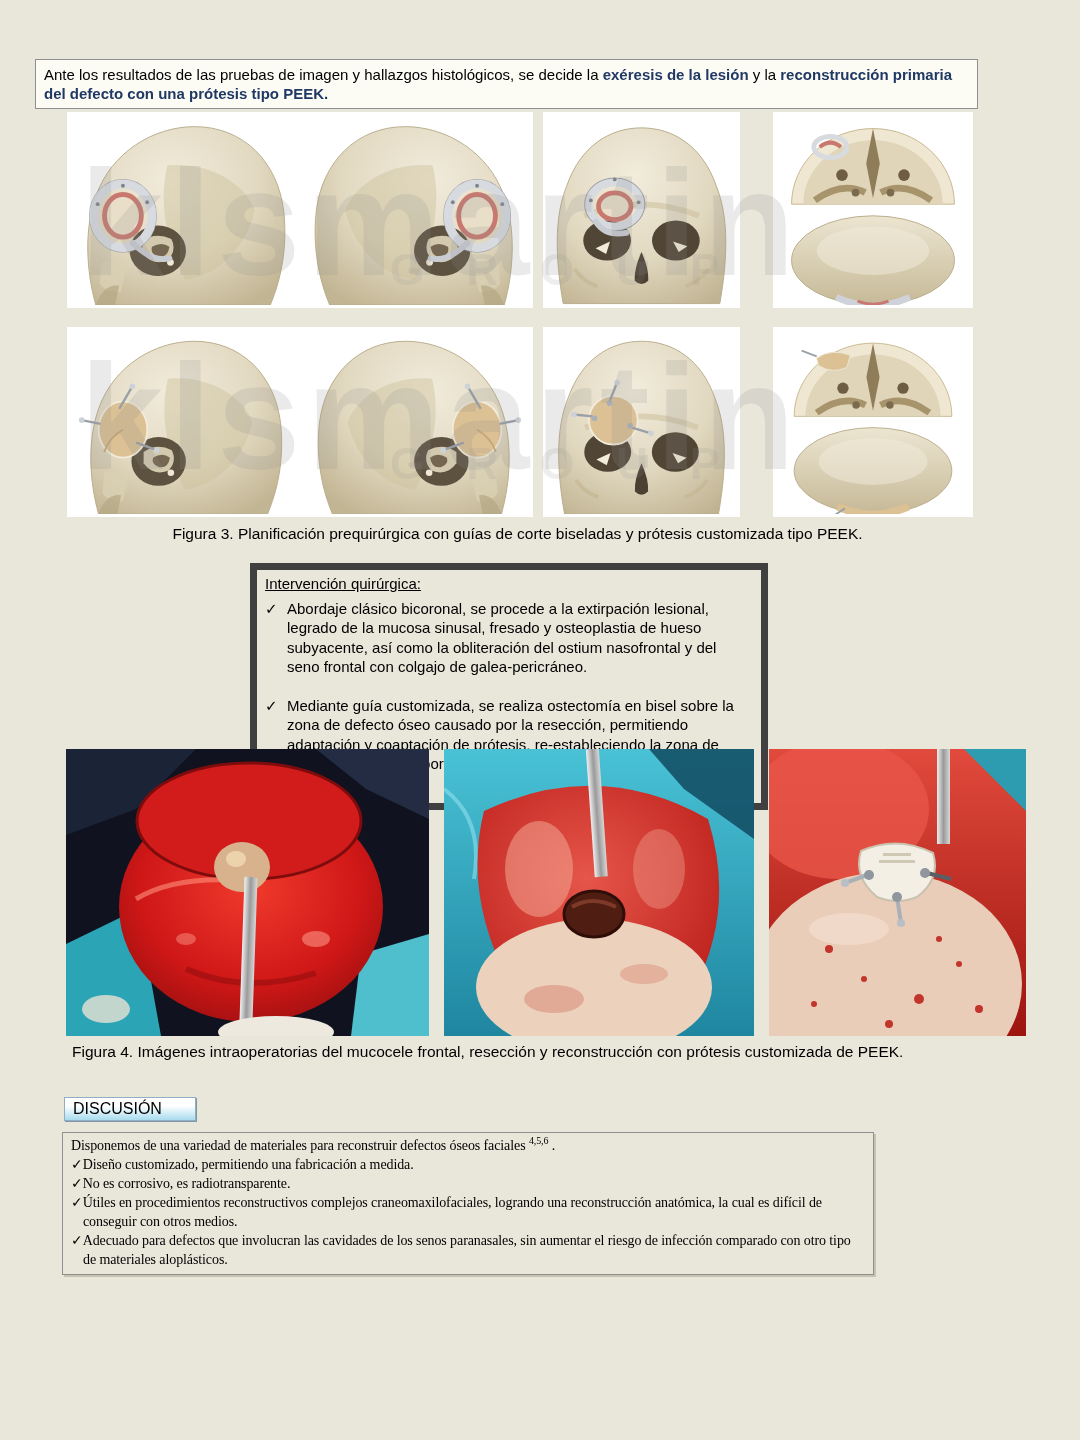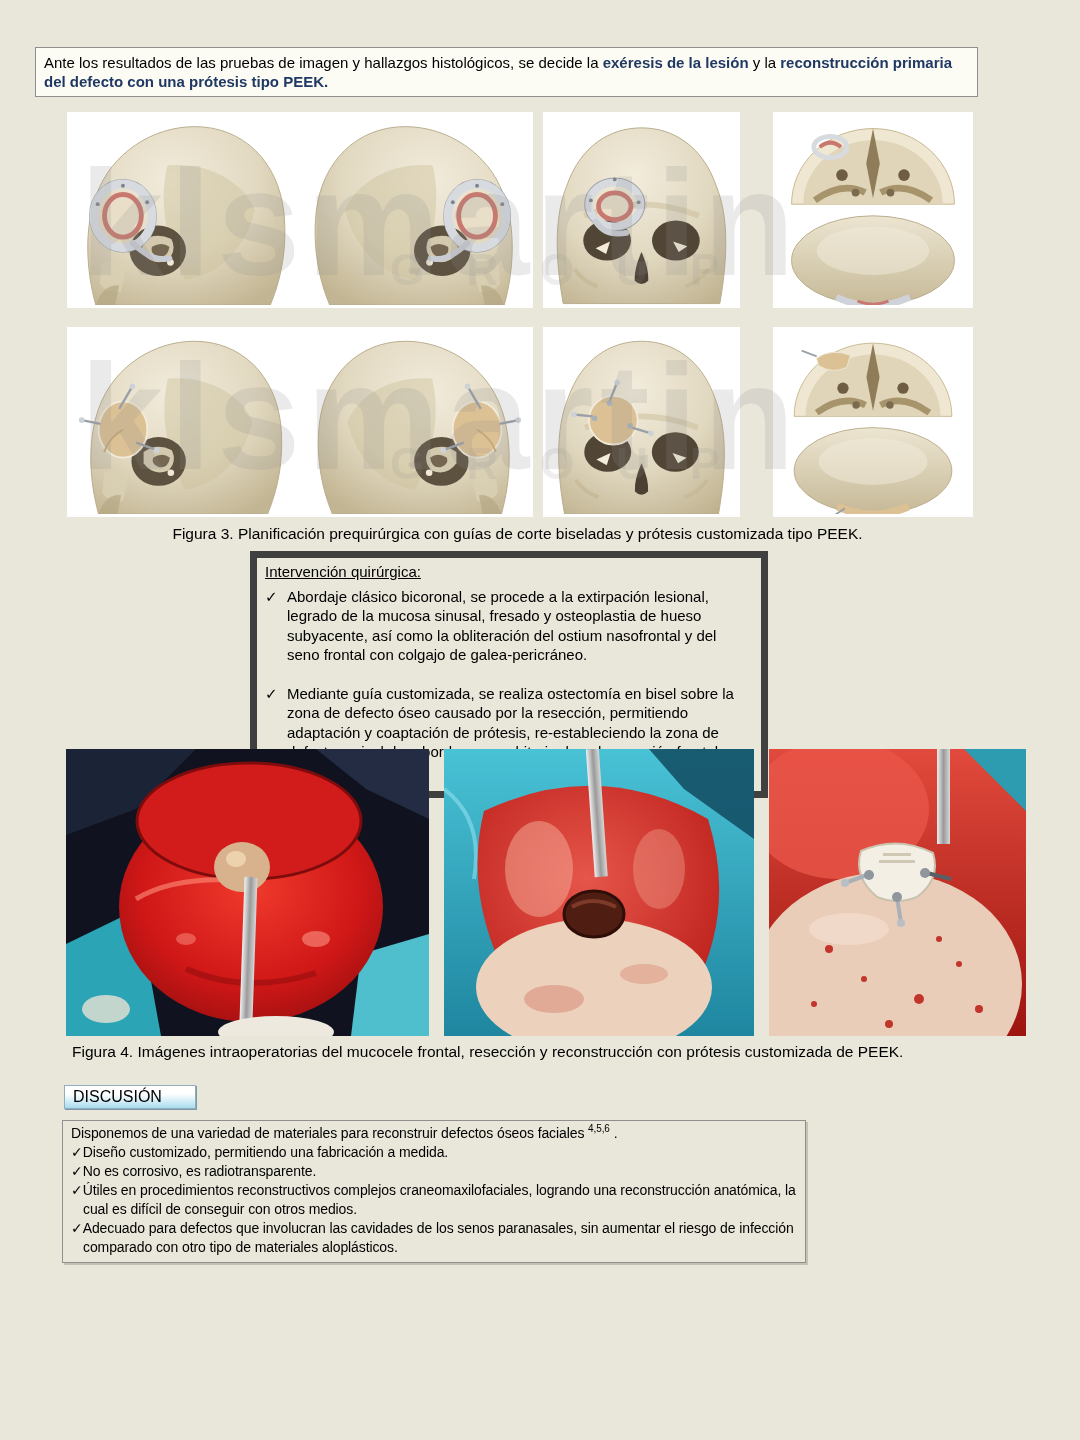--- a/index.html
+++ b/index.html
@@ -1,21 +1,21 @@
 <!DOCTYPE html>
 <html><head>
 <meta charset="utf-8">
 <style>
   html,body{margin:0;padding:0;}
   body{
     width:1080px;height:1440px;position:relative;overflow:hidden;
     background:#e9e6da;color:#000;
     font-family:"Liberation Sans","DejaVu Sans",sans-serif;
   }
-  .abs{position:absolute;}
+  .abs{position:absolute;margin-top:12px;}
   
   .intro-box{
     left:35px;top:47px;width:943px;box-sizing:border-box;
     background:#fdfcf4;border:1px solid #8f8f8f;
     padding:5px 8px;font-size:15px;line-height:19px;
   }
   .navy{color:#1f3864;font-weight:bold;}
   
   .panel{position:absolute;background:#ffffff;}
   .panel svg{display:block;}
@@ -42,24 +42,24 @@
   .photo{position:absolute;overflow:hidden;}
   .photo svg{display:block;width:100%;height:100%;}
   
   .disc-header{
     left:64px;top:1085px;width:132px;height:24px;box-sizing:border-box;
     background:linear-gradient(#ffffff 35%,#a9dcee);
     border:1px solid #93adc0;box-shadow:1px 1px 0 #7d98ab;
     font-size:16px;line-height:22px;padding-left:8px;
   }
   .disc-box{
-    left:62px;top:1120px;width:744px;box-sizing:border-box;
+    left:62px;top:1120px;width:812px;box-sizing:border-box;
     border:1px solid #8f8f8f;box-shadow:2px 2px 0 #c6c2b2;
     padding:3px 8px 5px 8px;background:#e9e6da;
-    font-size:14px;line-height:19px;letter-spacing:-0.1px;
+    font-size:14px;line-height:19px;letter-spacing:-0.1px;font-family:Liberation Serif, serif;
   }
   .disc-box sup{font-size:10px;line-height:0;}
   .d-bullet{padding-left:12px;text-indent:-12px;}
 </style>
 </head>
 <body>
 
 <div class="abs intro-box">
   <span>Ante los resultados de las pruebas de imagen y hallazgos histológicos, se decide la </span><span class="navy">exéresis de la lesión</span><span> y la </span><span class="navy">reconstrucción primaria</span><br>
   <span class="navy">del defecto con una prótesis tipo PEEK.</span>

